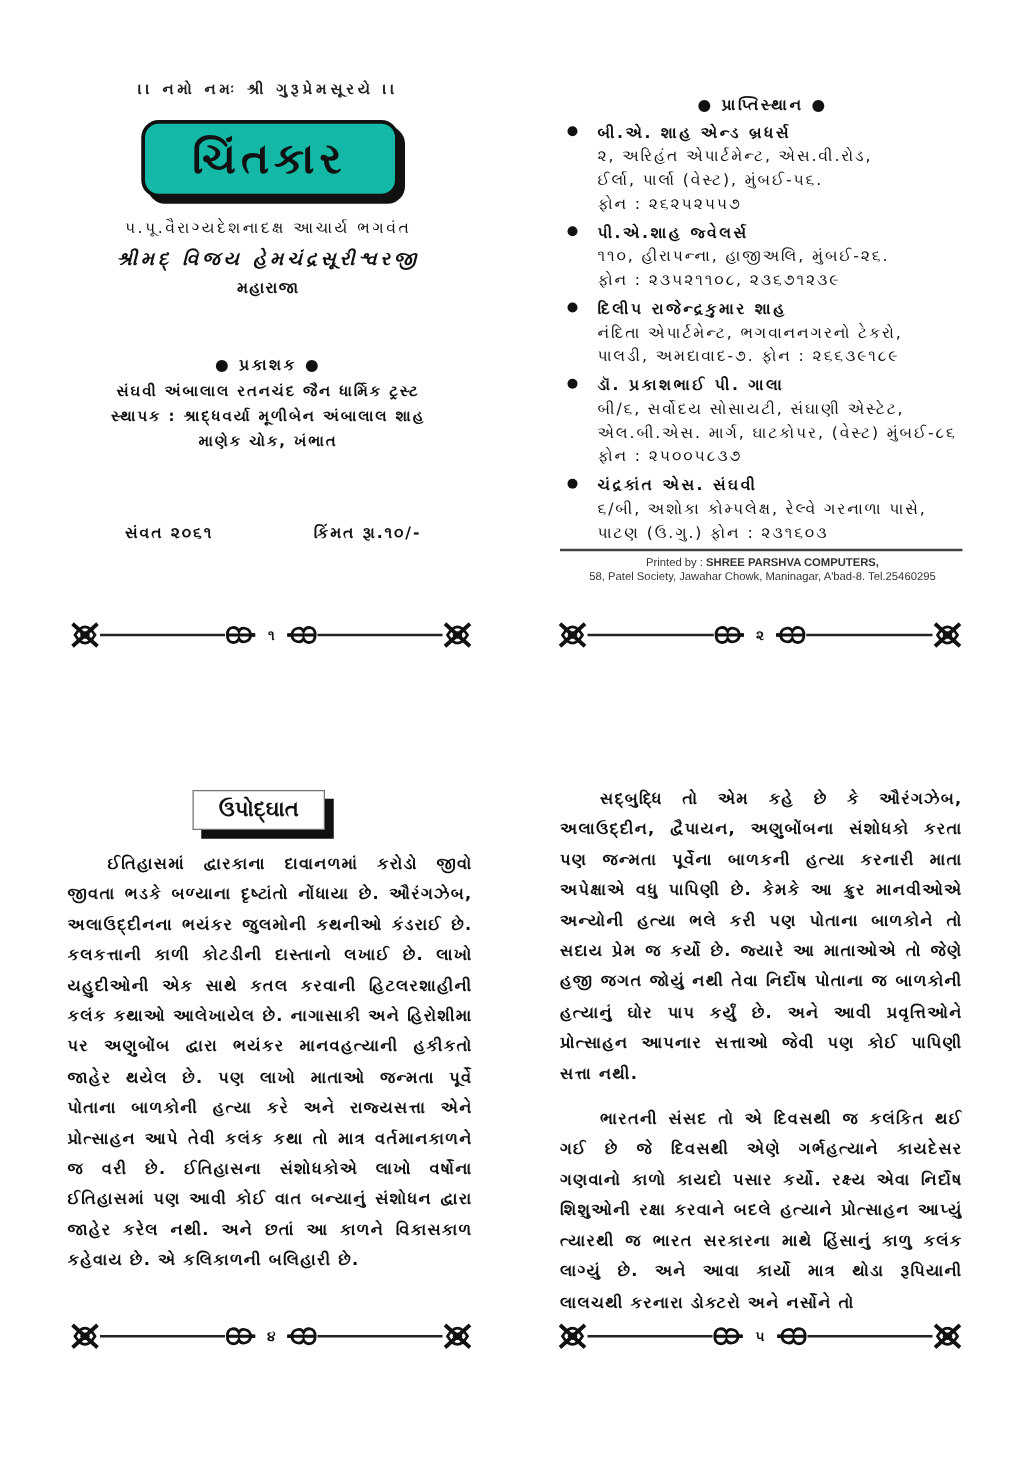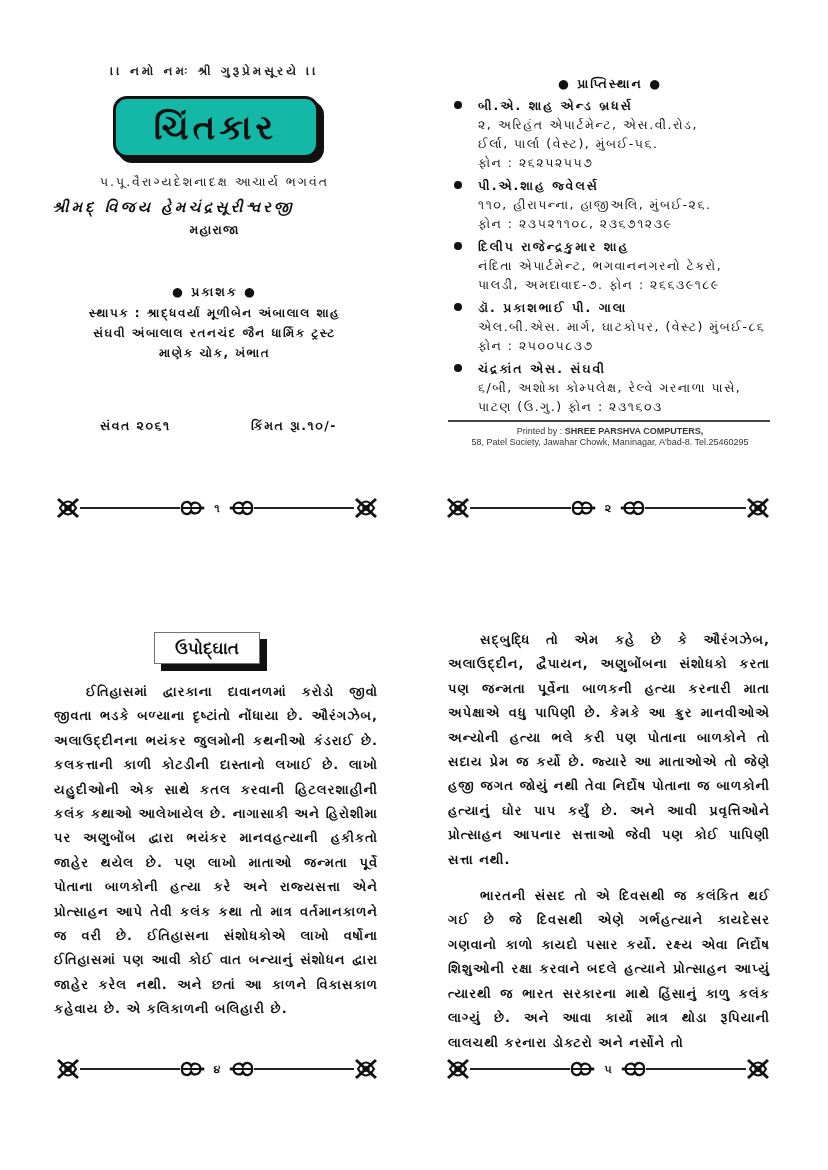--- a/index.html
+++ b/index.html
@@ -10,21 +10,21 @@
 
   
   #p1 { left: 52px; top: 64px; width: 325px; }
   .invocation { font-size: 12px; font-weight: bold; letter-spacing: 3px; text-align: center; color: #222; }
   .logo-wrap { position: relative; width: 212px; height: 68px; margin: 18px auto 0 auto; left: 4px; }
   .logo-shadow { position: absolute; left: 5px; top: 5px; width: 206px; height: 62px; background: #111; border-radius: 14px; }
   .logo-box { position: absolute; left: 0; top: 0; width: 206px; height: 62px; background: #14b8a6; border: 3px solid #111; border-radius: 14px;
               display: flex; align-items: center; justify-content: center; }
   .logo-text { font-size: 34px; font-weight: bold; letter-spacing: 4px; color: #111; font-family: "DejaVu Sans", sans-serif; }
   .acharya { font-size: 12.5px; font-weight: normal; text-align: center; margin-top: 10px; letter-spacing: 2px; }
-  .guru-name { font-size: 15px; font-weight: bold; font-style: italic; text-align: left; margin-top: 8px; letter-spacing: 3px; }
+  .guru-name { font-size: 15px; font-weight: bold; font-style: italic; text-align: center; margin-top: 8px; letter-spacing: 3px; }
   .maharaja { font-size: 12.5px; font-weight: bold; text-align: center; margin-top: 6px; letter-spacing: 1px; }
   .pub-heading { font-size: 12.5px; font-weight: bold; text-align: center; margin-top: 46px; letter-spacing: 2px; }
   .pub-line { font-size: 12px; font-weight: bold; text-align: center; margin-top: 6px; letter-spacing: 1.5px; }
   .price-row { display: flex; justify-content: space-between; padding: 0 40px 0 48px; margin-top: 58px; font-size: 12.5px; font-weight: bold; letter-spacing: 1.5px; }
 
   
   .ornament { position: absolute; height: 22px; display: flex; align-items: center; }
   .orn-line { flex: 1; height: 2px; background: #222; }
   .orn-end { width: 24px; height: 22px; }
   .orn-heart { width: 26px; height: 18px; }
@@ -80,22 +80,22 @@
     <div class="logo-shadow"></div>
     <div class="logo-box">
       <span class="logo-text">ચિંતકાર</span>
     </div>
   </div>
   <div class="acharya">પ.પૂ.વૈરાગ્યદેશનાદક્ષ આચાર્ય ભગવંત</div>
   <div class="guru-name">શ્રીમદ્ વિજય હેમચંદ્રસૂરીશ્વરજી</div>
   <div class="maharaja">મહારાજા</div>
 
   <div class="pub-heading">● પ્રકાશક ●</div>
+  <div class="pub-line">સંઘવી અંબાલાલ રતનચંદ જૈન ધાર્મિક ટ્રસ્ટ</div>
   <div class="pub-line">સ્થાપક : શ્રાદ્ધવર્યા મૂળીબેન અંબાલાલ શાહ</div>
-  <div class="pub-line">સંઘવી અંબાલાલ રતનચંદ જૈન ધાર્મિક ટ્રસ્ટ</div>
   <div class="pub-line">માણેક ચોક, ખંભાત</div>
 
   <div class="price-row">
     <span>સંવત ૨૦૬૧</span>
     <span>કિંમત રૂા.૧૦/-</span>
   </div>
 </div>
 
 <div class="ornament" style="left:56px; top:497px; width:322px;">
   <svg class="orn-end" viewBox="0 0 24 22">
@@ -133,20 +133,21 @@
   </div>
   <div class="src">
     <span class="dot"></span>
     <div class="name">દિલીપ રાજેન્દ્રકુમાર શાહ</div>
     <div class="line">નંદિતા એપાર્ટમેન્ટ, ભગવાનનગરનો ટેકરો,</div>
     <div class="line">પાલડી, અમદાવાદ-૭. ફોન : ૨૬૬૩૯૧૮૯</div>
   </div>
   <div class="src">
     <span class="dot"></span>
     <div class="name">ડૉ. પ્રકાશભાઈ પી. ગાલા</div>
+    <div class="line">બી/૬, સર્વોદય સોસાયટી, સંઘાણી એસ્ટેટ,</div>
     <div class="line">એલ.બી.એસ. માર્ગ, ઘાટકોપર, (વેસ્ટ) મુંબઈ-૮૬</div>
     <div class="line">ફોન : ૨૫૦૦૫૮૩૭</div>
   </div>
   <div class="src">
     <span class="dot"></span>
     <div class="name">ચંદ્રકાંત એસ. સંઘવી</div>
     <div class="line">૬/બી, અશોકા કોમ્પલેક્ષ, રેલ્વે ગરનાળા પાસે,</div>
     <div class="line">પાટણ (ઉ.ગુ.) ફોન : ૨૩૧૬૦૩</div>
   </div>
 

